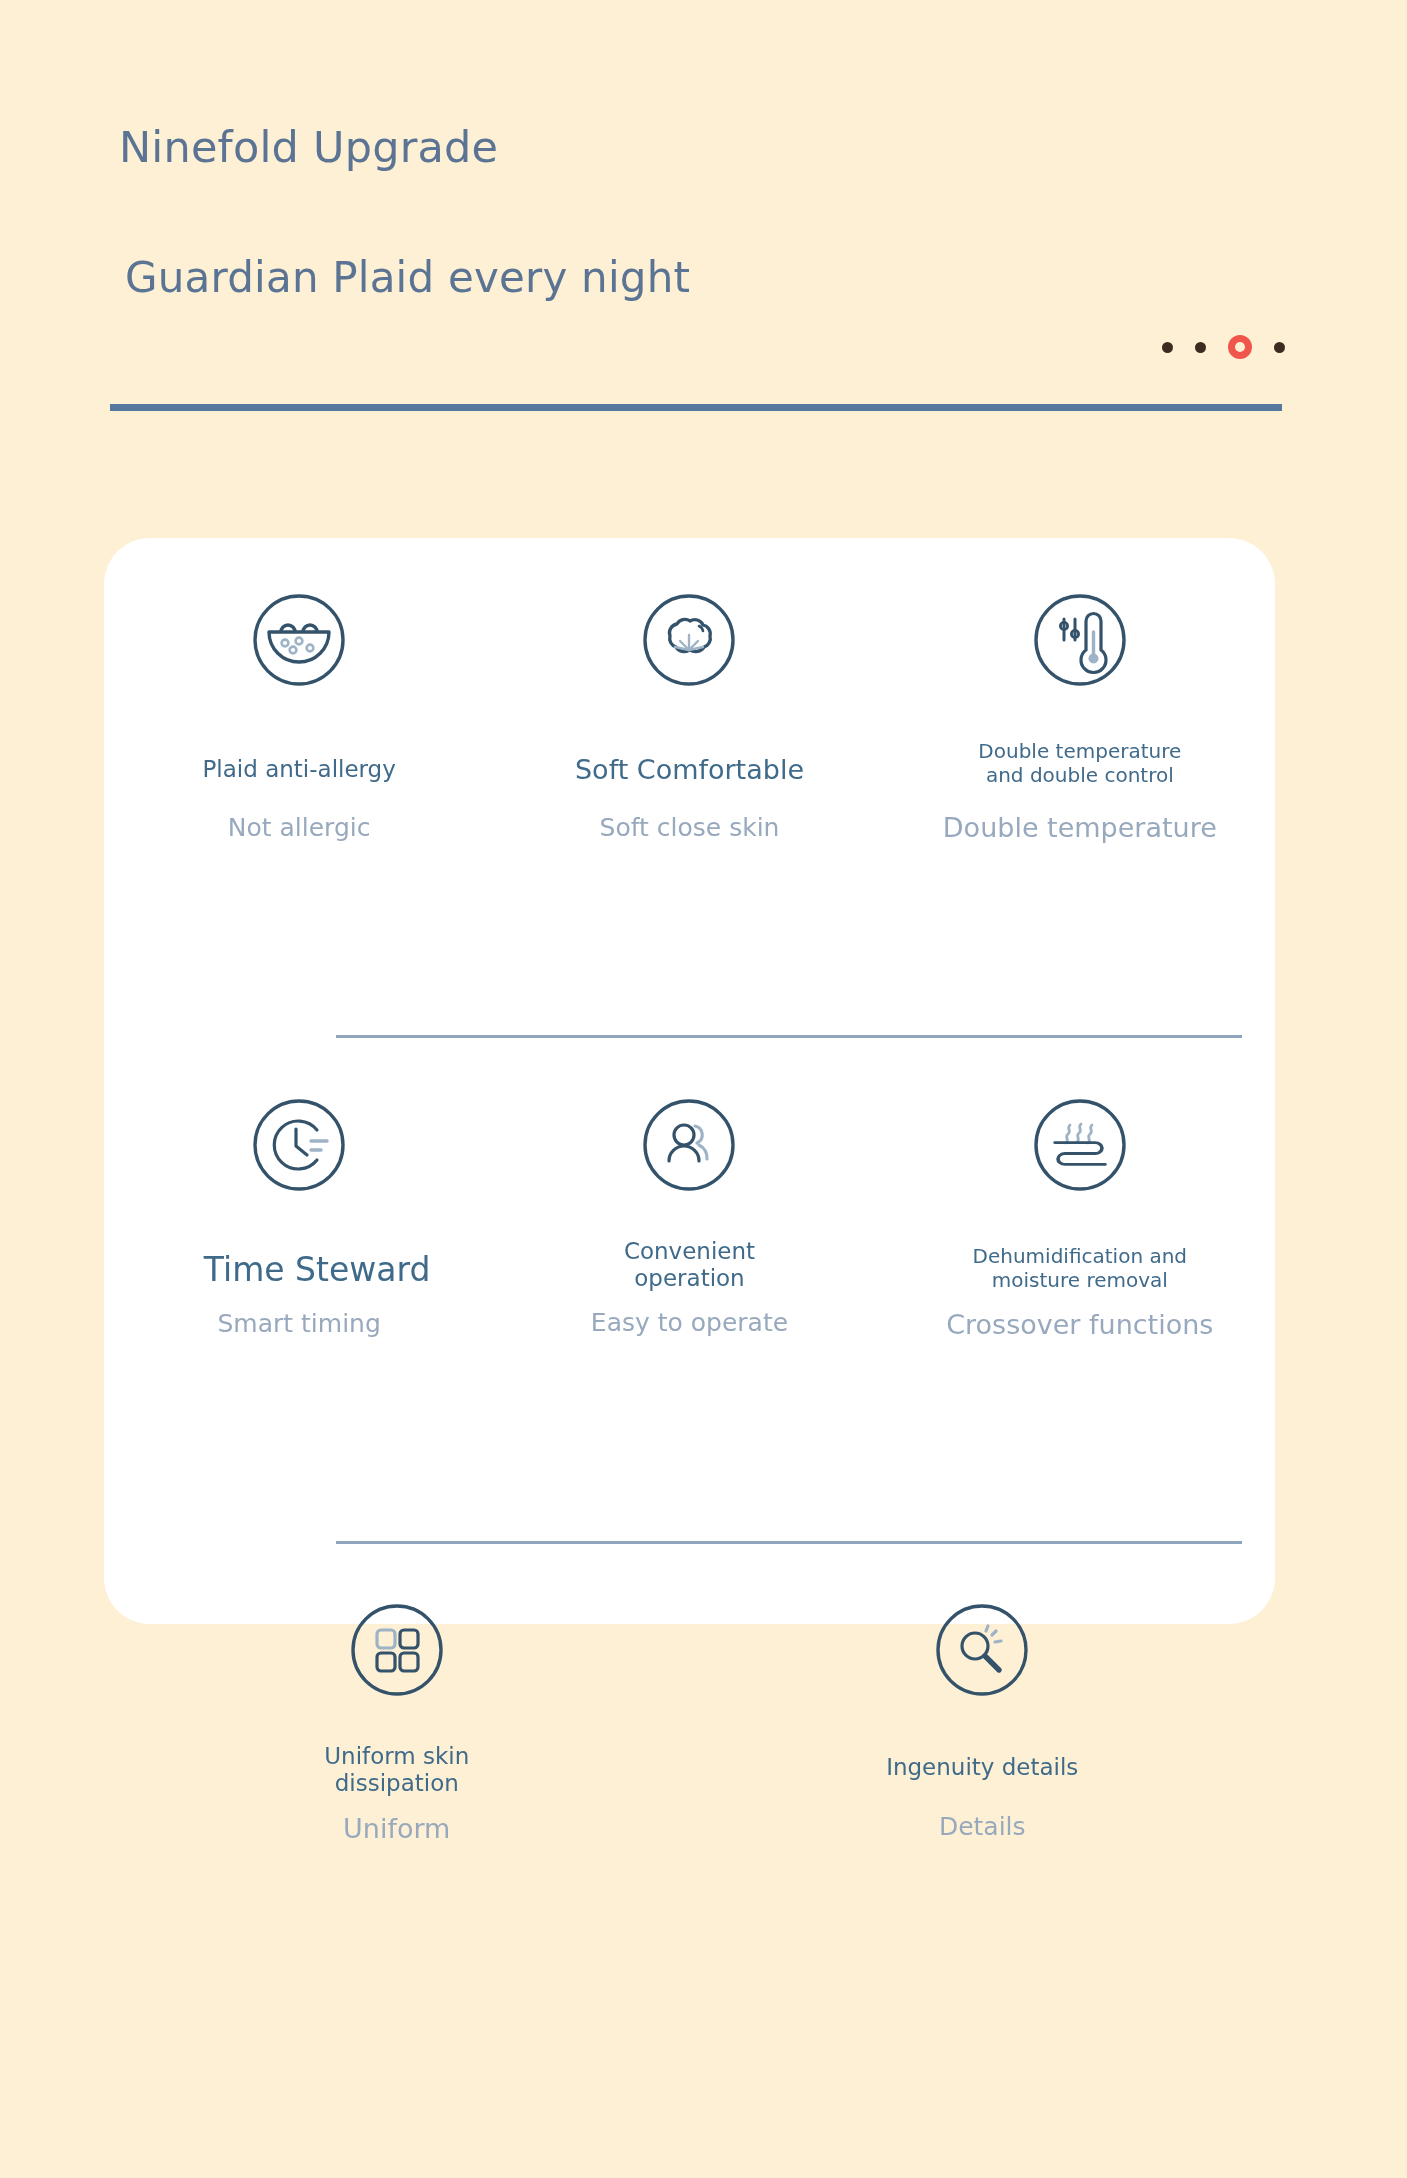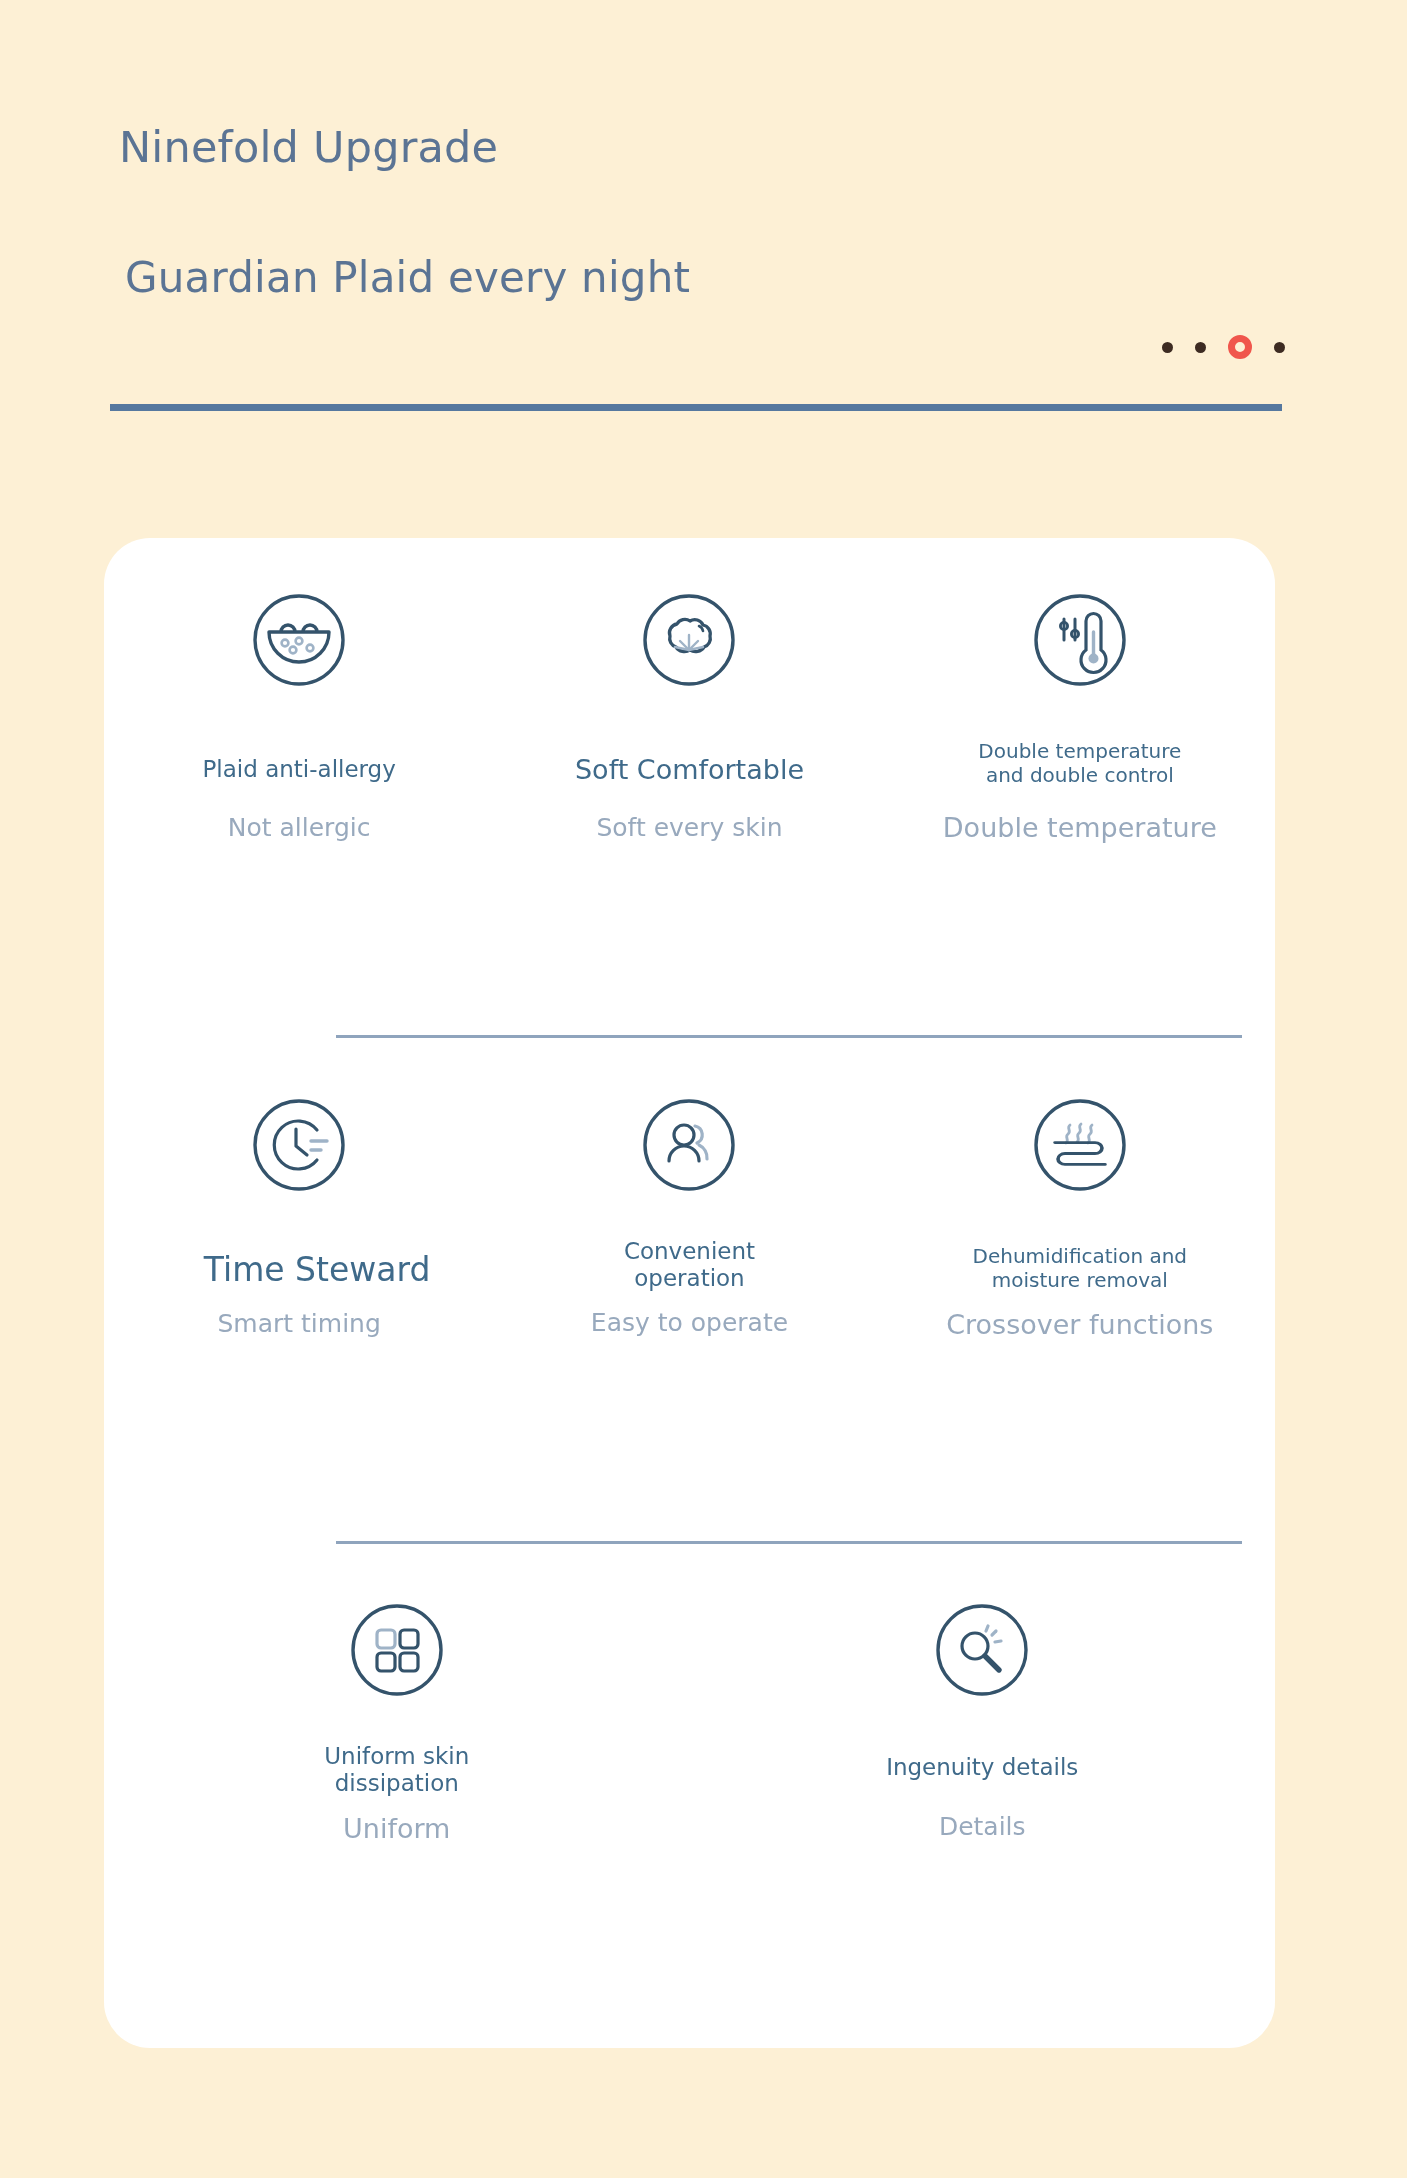--- a/index.html
+++ b/index.html
@@ -76,21 +76,21 @@
     height: 7px;
     background: #56789f;
   }
 
   
   #card {
     position: absolute;
     left: 104px;
     top: 538px;
     width: 1171px;
-    height: 1510px;
+    height: 1086px;
     background: #ffffff;
     border-radius: 46px;
   }
 
   .grid-row {
     position: absolute;
     left: 0;
     width: 1171px;
     display: flex;
   }
@@ -192,21 +192,21 @@
           <path d="M40 36 a9 9 0 0 1 13 -3 a9 9 0 0 1 13 4 a9 9 0 0 1 7 11 a9 9 0 0 1 -6 11 a10 10 0 0 1 -14 3 a10 10 0 0 1 -14 -3 a9 9 0 0 1 -6 -11 a9 9 0 0 1 7 -12 Z" fill="none" stroke="#34536b" stroke-width="3.3" stroke-linejoin="round"></path>
           <path d="M52 47 L52 62" fill="none" stroke="#9fb3c7" stroke-width="2.4" stroke-linecap="round"></path>
           <path d="M52 62 L43 53" fill="none" stroke="#9fb3c7" stroke-width="2.4" stroke-linecap="round"></path>
           <path d="M52 62 L61 53" fill="none" stroke="#9fb3c7" stroke-width="2.4" stroke-linecap="round"></path>
           <path d="M52 62 L38 59" fill="none" stroke="#9fb3c7" stroke-width="2.4" stroke-linecap="round"></path>
           <path d="M52 62 L66 59" fill="none" stroke="#9fb3c7" stroke-width="2.4" stroke-linecap="round"></path>
           <path d="M62 38 a7 7 0 0 1 4 5" fill="none" stroke="#34536b" stroke-width="2.6" stroke-linecap="round"></path>
         </svg>
       </span>
       <div class="cell-title t-lg" style="top:166px">Soft Comfortable</div>
-      <div class="cell-sub s-md" style="top:226px">Soft every skin</div>
+      <div class="cell-sub s-md" style="top:226px">Soft close skin</div>
     </div>
 
     <div class="cell">
       <span class="icon-wrap">
         <svg viewBox="0 0 104 104">
           <circle cx="52" cy="52" r="44" fill="none" stroke="#34536b" stroke-width="3.4"></circle>
           <path d="M58 33 a7.5 7.5 0 0 1 15 0 V62 a12.5 12.5 0 1 1 -15 0 Z" fill="none" stroke="#34536b" stroke-width="3.2"></path>
           <path d="M65.5 44 V67" stroke="#9fb3c7" stroke-width="3.4" stroke-linecap="round" fill="none"></path>
           <circle cx="65.5" cy="70.5" r="5" fill="#9fb3c7"></circle>
           <path d="M36 31 V52" stroke="#34536b" stroke-width="3" stroke-linecap="round" fill="none"></path>

